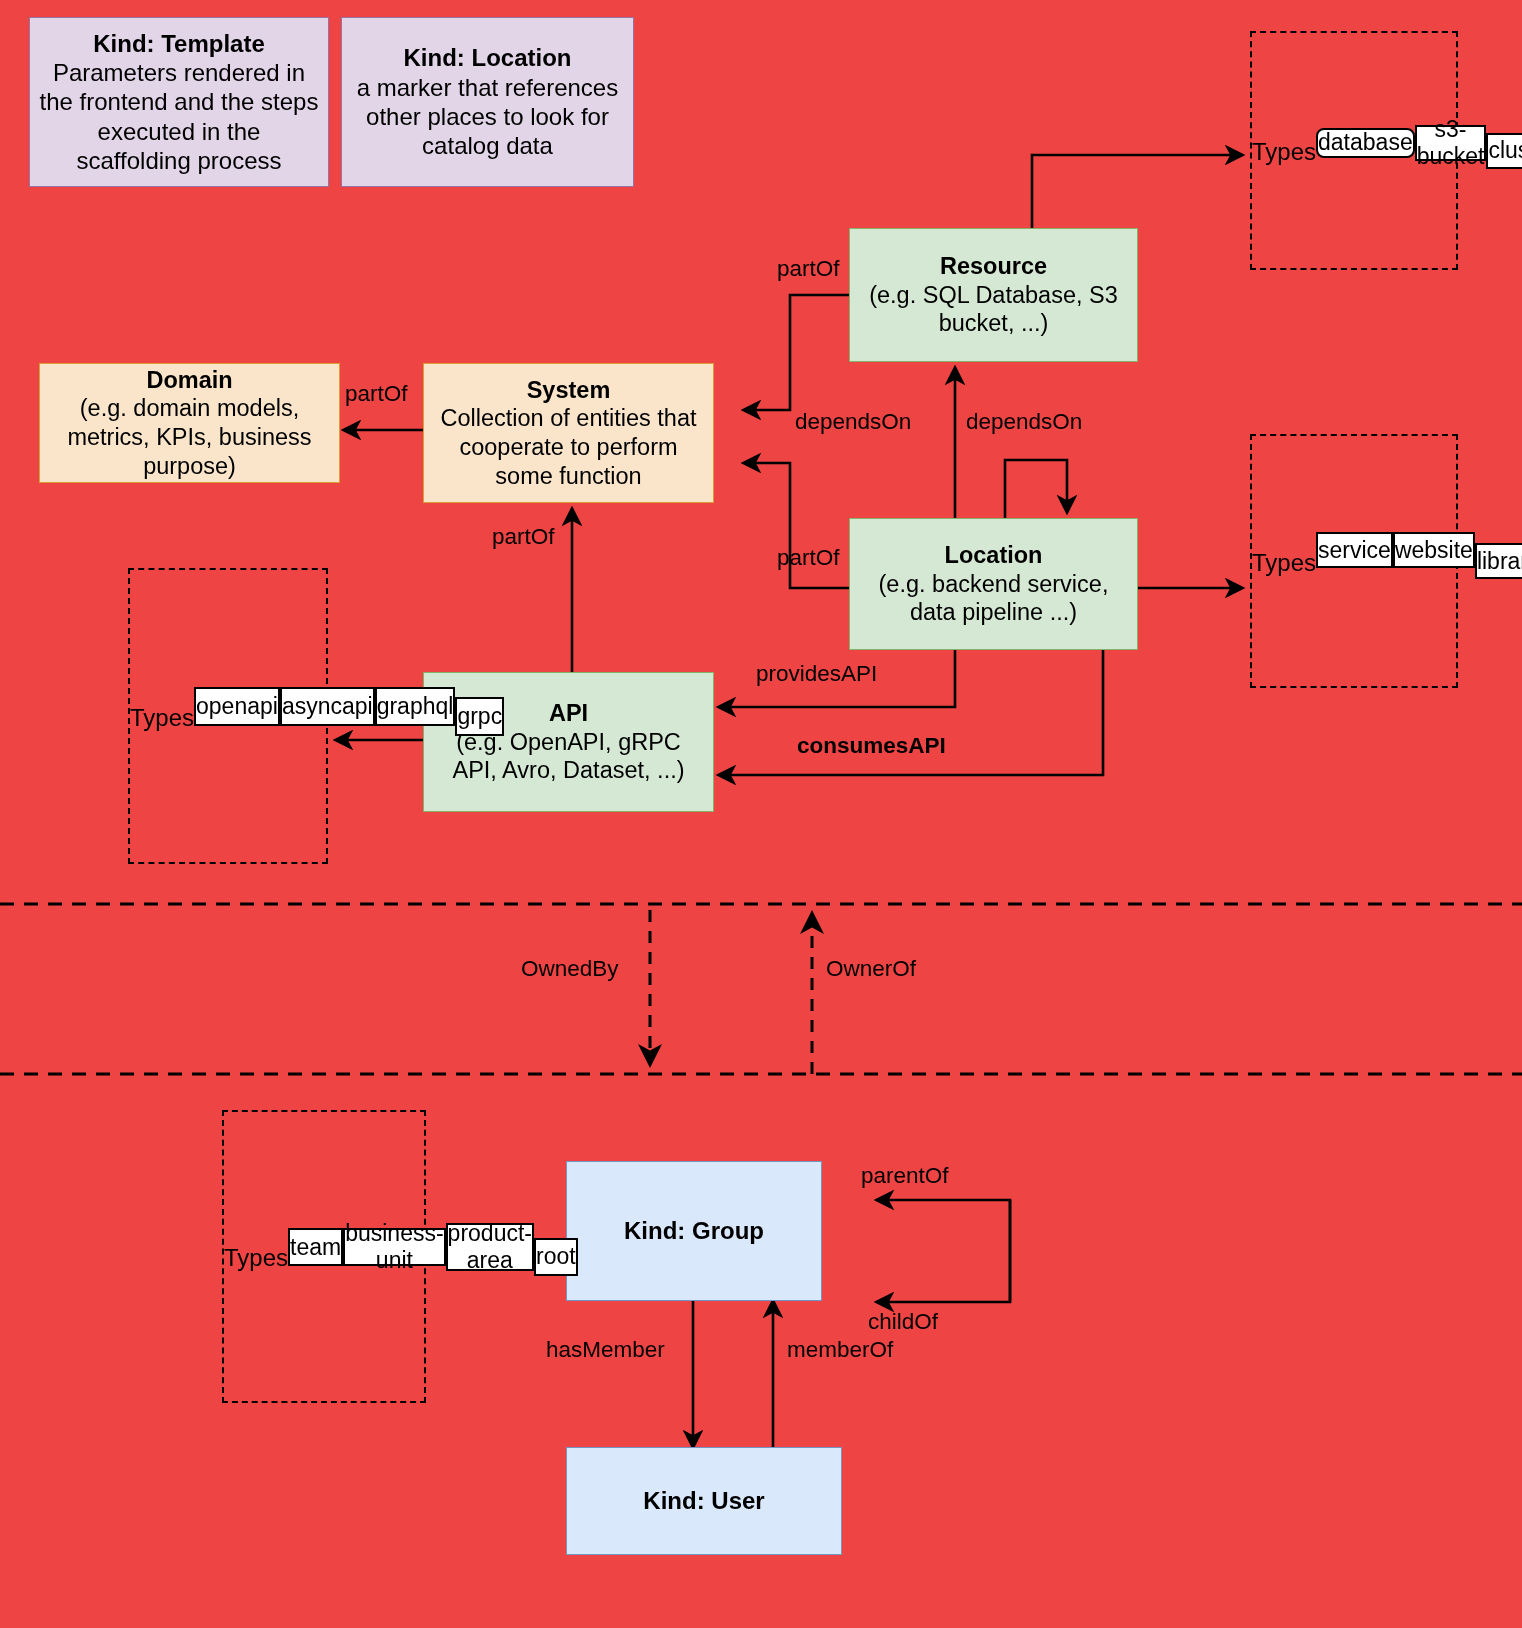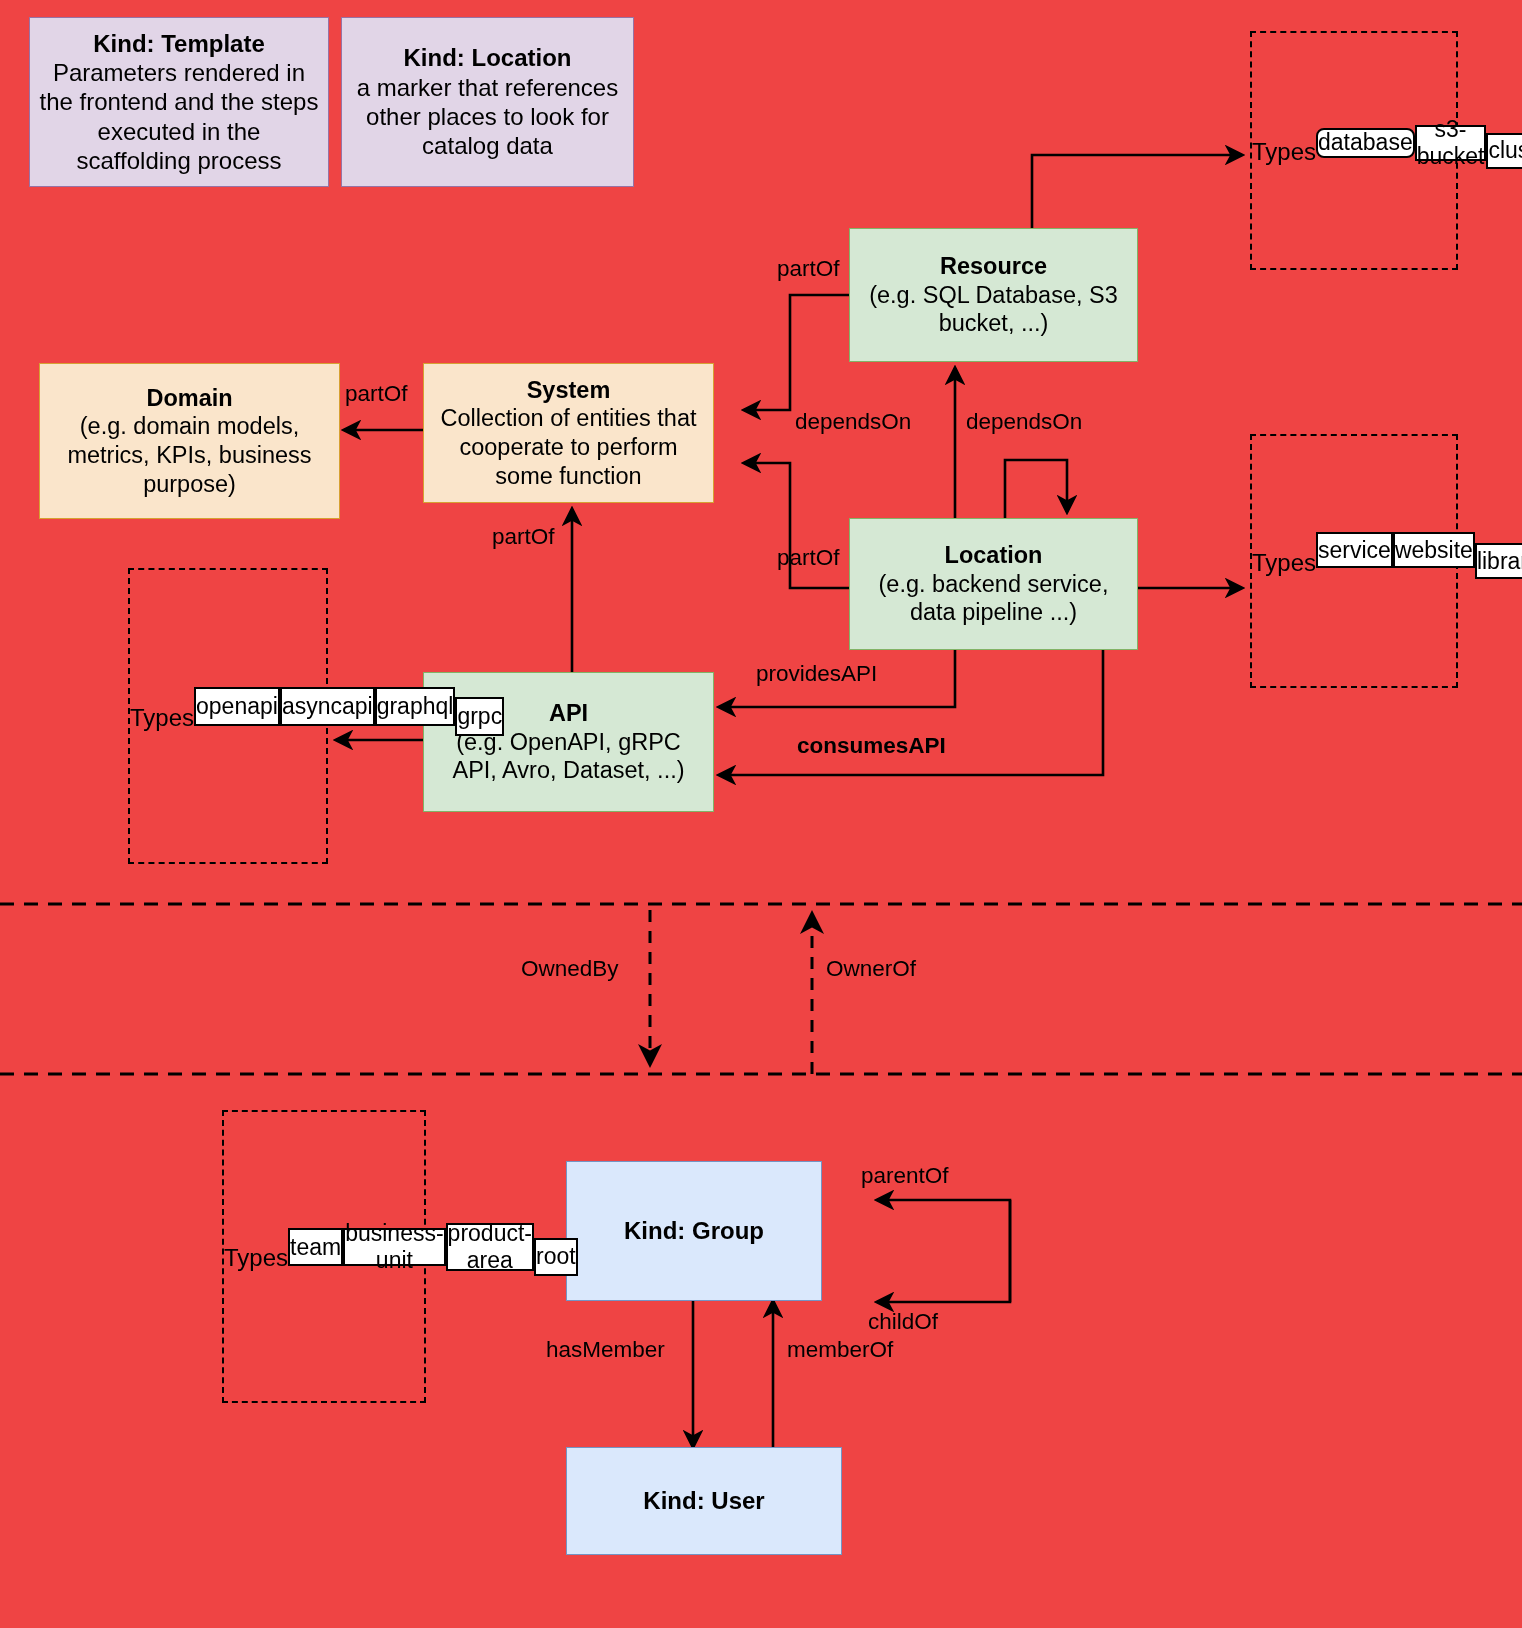--- a/index.html
+++ b/index.html
@@ -192,21 +192,21 @@
   <div class="node purple" style="left:29px; top:17px; width:300px; height:170px;">
     <div class="title">Kind: Template</div>
     <div class="sub">Parameters rendered in the frontend and the steps executed in  the scaffolding process</div>
   </div>
 
   <div class="node purple" style="left:341px; top:17px; width:293px; height:170px;">
     <div class="title">Kind: Location</div>
     <div class="sub">a marker that references other places to look for catalog data</div>
   </div>
 
-  <div class="node orange" style="left:39px; top:363px; width:301px; height:156px;">
+  <div class="node orange" style="left:39px; top:363px; width:301px; height:120px;">
     <div class="title">Domain</div>
     <div class="sub">(e.g.  domain models, metrics, KPIs, business purpose)</div>
   </div>
 
   <div class="node orange" style="left:423px; top:363px; width:291px; height:140px;">
     <div class="title">System</div>
     <div class="sub">Collection of entities that cooperate to perform some function</div>
   </div>
 
   <div class="node green" style="left:849px; top:228px; width:289px; height:134px;">

